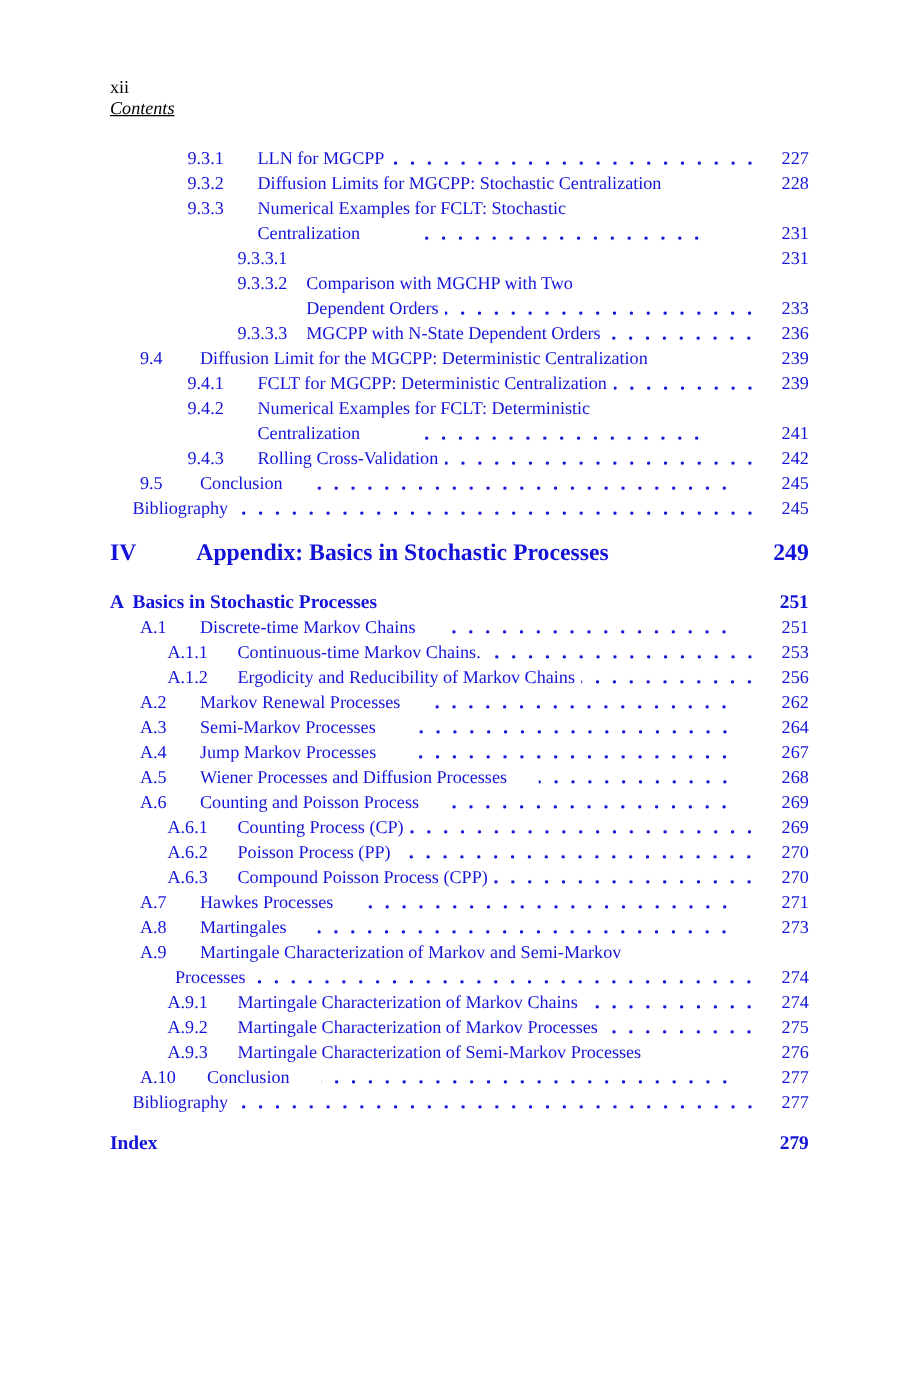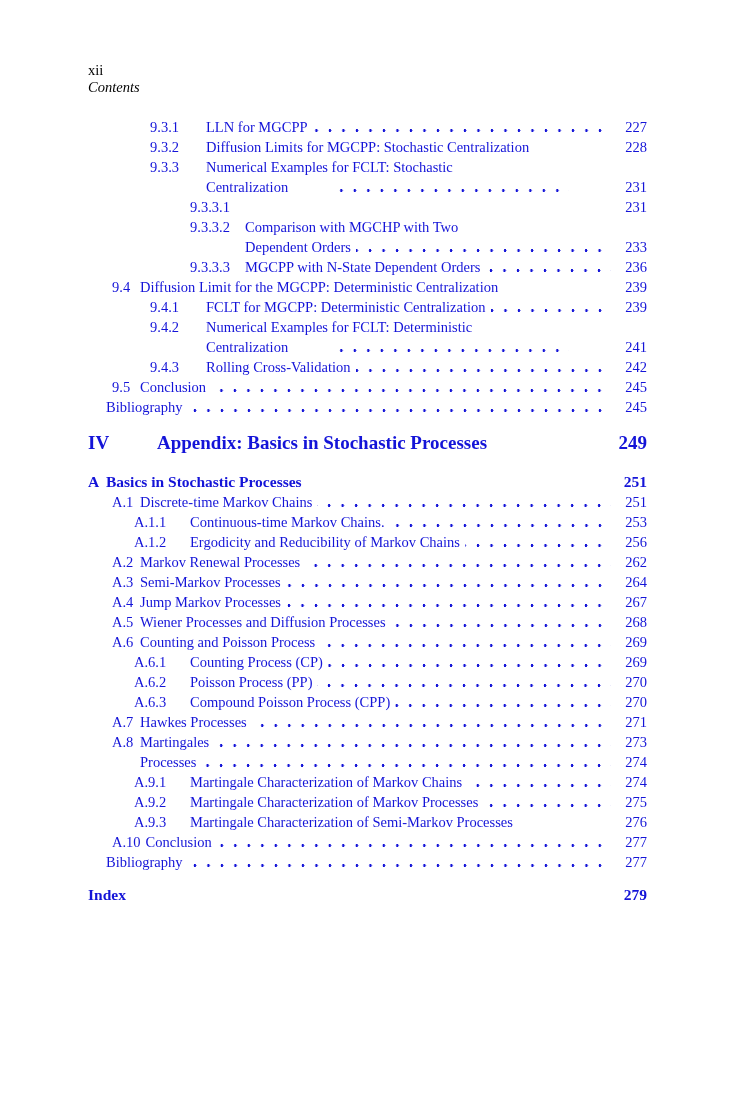--- a/index.html
+++ b/index.html
@@ -21,21 +21,21 @@
   }
   .pagehead{
     display:flex;
     justify-content:space-between;
     align-items:baseline;
     color:var(--ink);
     font-size:14.5px;
     line-height:17px;
     flex-direction:column;
   }
-  .running-title{font-style:italic;}
+  .running-title{font-style:italic;text-decoration:underline;}
   .toc{margin-top:21px;}
   .row{
     display:flex;
     align-items:baseline;
     color:var(--link);
     font-size:14.5px;
     line-height:20px;
     white-space:nowrap;
   }
   .num{flex:none;margin-right:5px;}
@@ -48,21 +48,21 @@
     margin-right:8px;
     background-image:radial-gradient(circle at 2px 50%, var(--link) 1.15px, rgba(0,0,0,0) 1.6px);
     background-size:13.5px 5px;
     background-repeat:repeat-x;
     background-position:right 0 bottom 4px;
   }
   .nodots .leader{background-image:none;}
   .page{flex:none;min-width:28px;text-align:right;}
 
   
-  .lv-sec{padding-left:24px;}            .lv-sec .num{min-width:23px;}
+  .lv-sec{padding-left:24px;gap:20px;}            .lv-sec .num{min-width:23px;}
   .lv-subsec9{padding-left:62px;}        .lv-subsec9 .num{min-width:51px;}
   .lv-subsecA{padding-left:46px;}        .lv-subsecA .num{min-width:51px;}
   .lv-subsubsec{padding-left:102px;}     .lv-subsubsec .num{min-width:50px;}
   .lv-backmatter{padding-left:18px;}
   .lv-cont-sec{padding-left:52px;}
   .lv-cont-subsec9{padding-left:118px;gap:42px;}
   .lv-cont-subsubsec{padding-left:157px;}
   .lv-part{padding-left:0;}
   .lv-chap{padding-left:0;}
 
@@ -260,20 +260,26 @@
     <span class="text">Hawkes Processes</span>
     <span class="leader"></span>
     <span class="page">271</span>
   </div>
       <div class="row t-entry lv-sec">
     <span class="num">A.8</span>
     <span class="text">Martingales</span>
     <span class="leader"></span>
     <span class="page">273</span>
   </div>
+      <div class="row t-entry lv-sec nodots">
+    <span class="num">A.9</span>
+    <span class="text">Martingale Characterization of Markov and Semi-Markov</span>
+    <span class="leader"></span>
+    <span class="page"></span>
+  </div>
       <div class="row t-cont lv-cont-sec">
 
     <span class="text">Processes</span>
     <span class="leader"></span>
     <span class="page">274</span>
   </div>
       <div class="row t-entry lv-subsecA">
     <span class="num">A.9.1</span>
     <span class="text">Martingale Characterization of Markov Chains</span>
     <span class="leader"></span>

